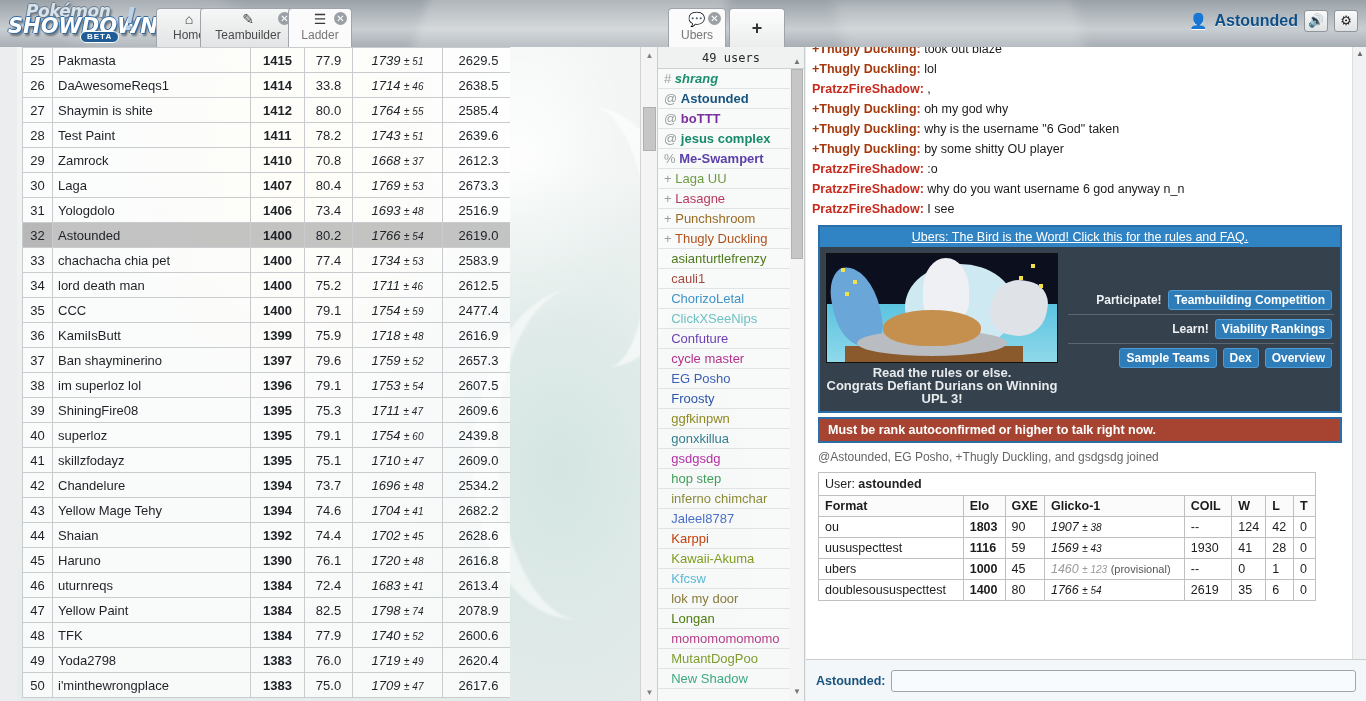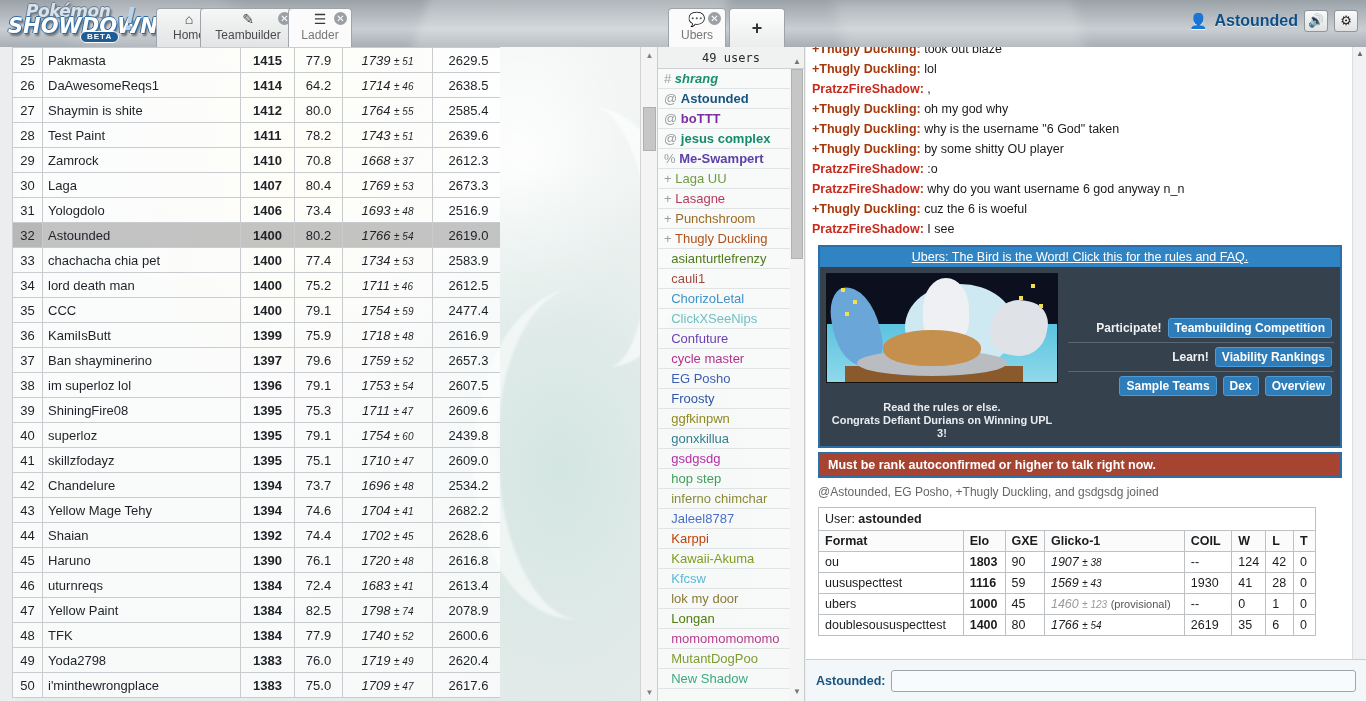--- a/index.html
+++ b/index.html
@@ -122,21 +122,21 @@
     transform: rotate(-8deg); filter: blur(1px);
   }
   #bg-swirl2 {
     position: absolute; left: 500px; top: 60px; width: 180px; height: 260px;
     border-right: 34px solid rgba(255,255,255,0.6);
     border-radius: 0 50% 40% 0; filter: blur(1px);
   }
 
   
   #ladder-wrap {
-    position: absolute; left: 12px; top: 0px; width: 488px; height: 654px;
+    position: absolute; left: 22px; top: 0px; width: 488px; height: 654px;
     overflow: hidden;
   }
   table.ladder { border-collapse: collapse; width: 448px; table-layout: fixed; }
   table.ladder td {
     border: 1px solid #c9ccce;
     height: 25px; padding: 0 5px;
     font-size: 13px; color: #1e2227; white-space: nowrap; overflow: hidden;
     background: rgba(255,255,255,0.72);
   }
   td.c-rank { width: 30px; text-align: center; background: rgba(238,238,238,0.78); }
@@ -258,22 +258,22 @@
   #announce-art .bird2 {
     position: absolute; left: 96px; top: 4px; width: 46px; height: 62px;
     background: #eef0f3; border-radius: 50% 50% 30% 30%;
   }
   #announce-art .bird3 {
     position: absolute; right: 10px; top: 26px; width: 56px; height: 56px;
     background: #dfe3e8; border-radius: 50% 40% 50% 40%; transform: rotate(10deg);
   }
   #announce-art .star { position: absolute; width: 4px; height: 4px; background: #f2e14a; }
   #announce-cap {
-    text-align: center; color: #e8ebee; font-size: 11px; line-height: 13px;
-    font-weight: bold; padding-top: 18px; width: 232px;
+    text-align: center; color: #e8ebee; font-size: 13px; line-height: 13px;
+    font-weight: bold; padding-top: 3px; width: 232px;
   }
   #announce-links { flex: 1; display: flex; flex-direction: column; justify-content: center; gap: 0px; }
   .alink-row {
     display: flex; align-items: center; justify-content: flex-end; gap: 6px;
     padding: 4px 2px; border-bottom: 1px solid #5b6673;
   }
   .alink-row:last-child { border-bottom: none; }
   .alink-row .lbl { color: #eef1f4; font-size: 12px; font-weight: bold; }
   .abtn {
     background: #2e7cb8; color: #ffffff; font-size: 12px; font-weight: bold;
@@ -398,21 +398,21 @@
               <td class="c-name">Pakmasta</td>
               <td class="c-elo">1415</td>
               <td class="c-gxe">77.9</td>
               <td class="c-glicko">1739 <span class="dev">± 51</span></td>
               <td class="c-coil">2629.5</td>
             </tr>
             <tr>
               <td class="c-rank">26</td>
               <td class="c-name">DaAwesomeReqs1</td>
               <td class="c-elo">1414</td>
-              <td class="c-gxe">64.2</td>
+              <td class="c-gxe">33.8</td>
               <td class="c-glicko">1714 <span class="dev">± 46</span></td>
               <td class="c-coil">2638.5</td>
             </tr>
             <tr>
               <td class="c-rank">27</td>
               <td class="c-name">Shaymin is shite</td>
               <td class="c-elo">1412</td>
               <td class="c-gxe">80.0</td>
               <td class="c-glicko">1764 <span class="dev">± 55</span></td>
               <td class="c-coil">2585.4</td>
@@ -657,21 +657,20 @@
       <div id="chat-log">
         <div id="chat-messages">
             <div class="msg clipped"><span class="who" style="color: rgb(165, 57, 14);">+Thugly Duckling: </span><span class="body">took out blaze</span></div>
             <div class="msg"><span class="who" style="color: rgb(165, 57, 14);">+Thugly Duckling: </span><span class="body">lol</span></div>
             <div class="msg"><span class="who" style="color: rgb(198, 43, 30);">PratzzFireShadow: </span><span class="body">,</span></div>
             <div class="msg"><span class="who" style="color: rgb(165, 57, 14);">+Thugly Duckling: </span><span class="body">oh my god why</span></div>
             <div class="msg"><span class="who" style="color: rgb(165, 57, 14);">+Thugly Duckling: </span><span class="body">why is the username "6 God" taken</span></div>
             <div class="msg"><span class="who" style="color: rgb(165, 57, 14);">+Thugly Duckling: </span><span class="body">by some shitty OU player</span></div>
             <div class="msg"><span class="who" style="color: rgb(198, 43, 30);">PratzzFireShadow: </span><span class="body">:o</span></div>
             <div class="msg"><span class="who" style="color: rgb(198, 43, 30);">PratzzFireShadow: </span><span class="body">why do you want username 6 god anyway n_n</span></div>
-            <div class="msg"><span class="who" style="color: rgb(165, 57, 14);">+Thugly Duckling: </span><span class="body">cuz the 6 is woeful</span></div>
             <div class="msg"><span class="who" style="color: rgb(198, 43, 30);">PratzzFireShadow: </span><span class="body">I see</span></div>
           </div>
 
         <div id="announce">
           <div id="announce-title">Ubers: The Bird is the Word! Click this for the rules and FAQ.</div>
           <div id="announce-inner">
             <div>
               <div id="announce-art">
                 <div class="moon"></div>
                 <div class="bird1"></div>

